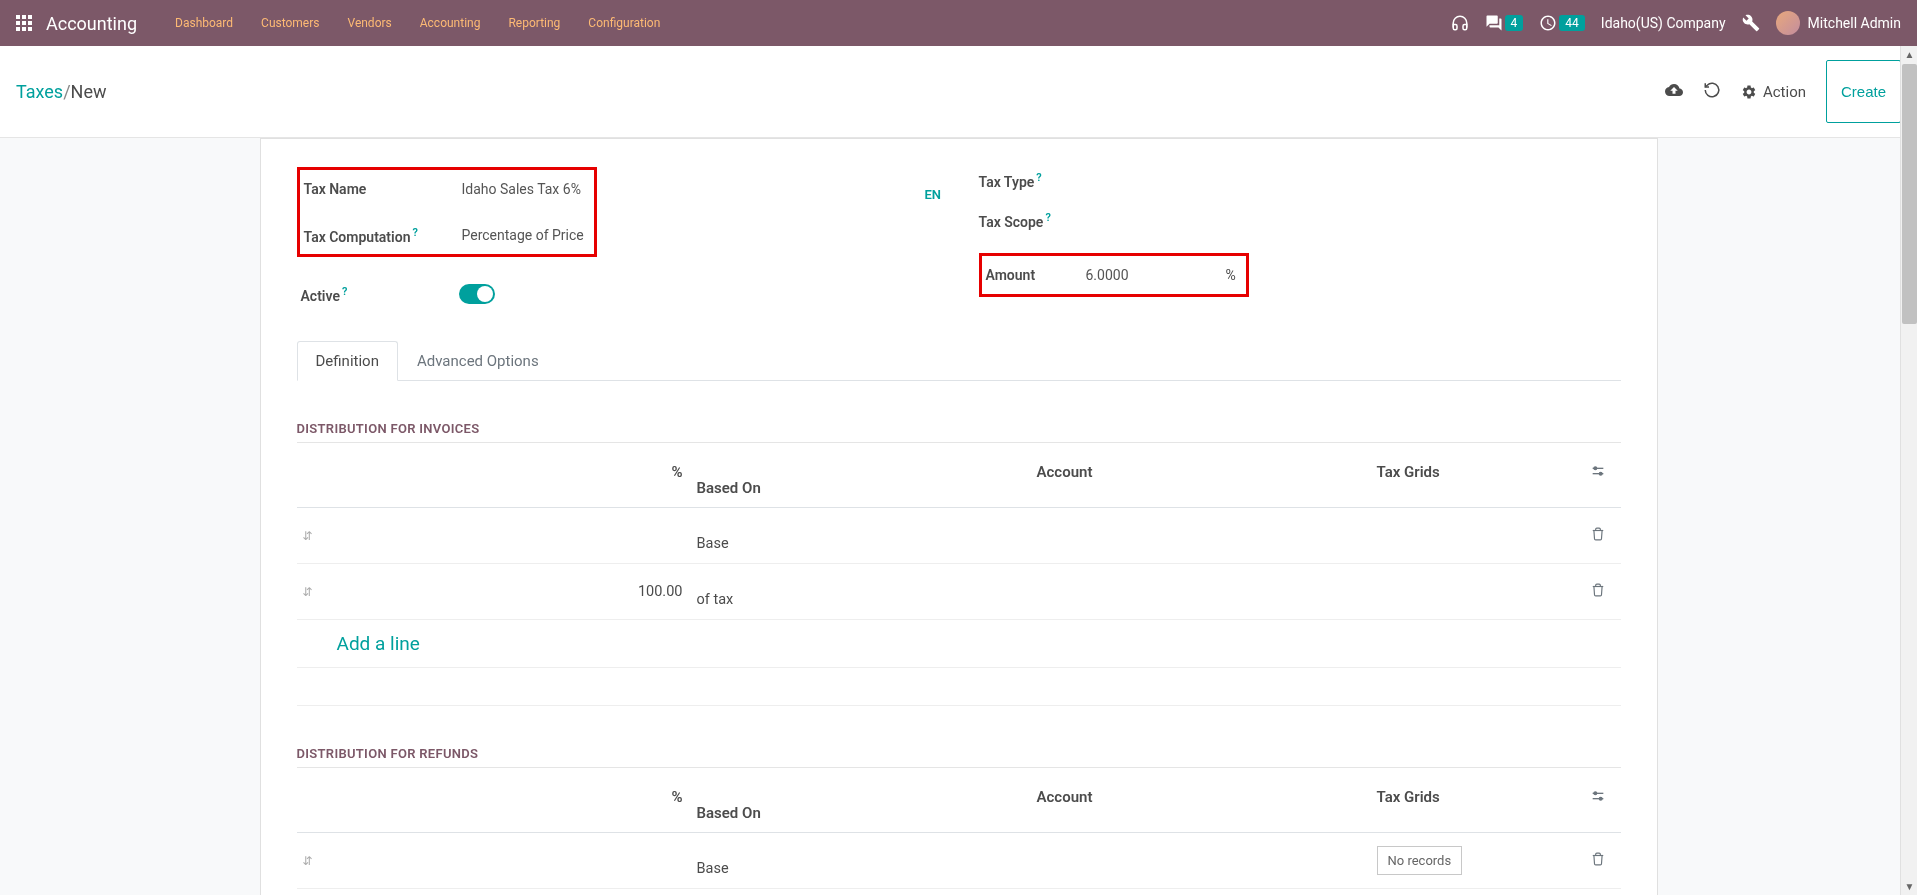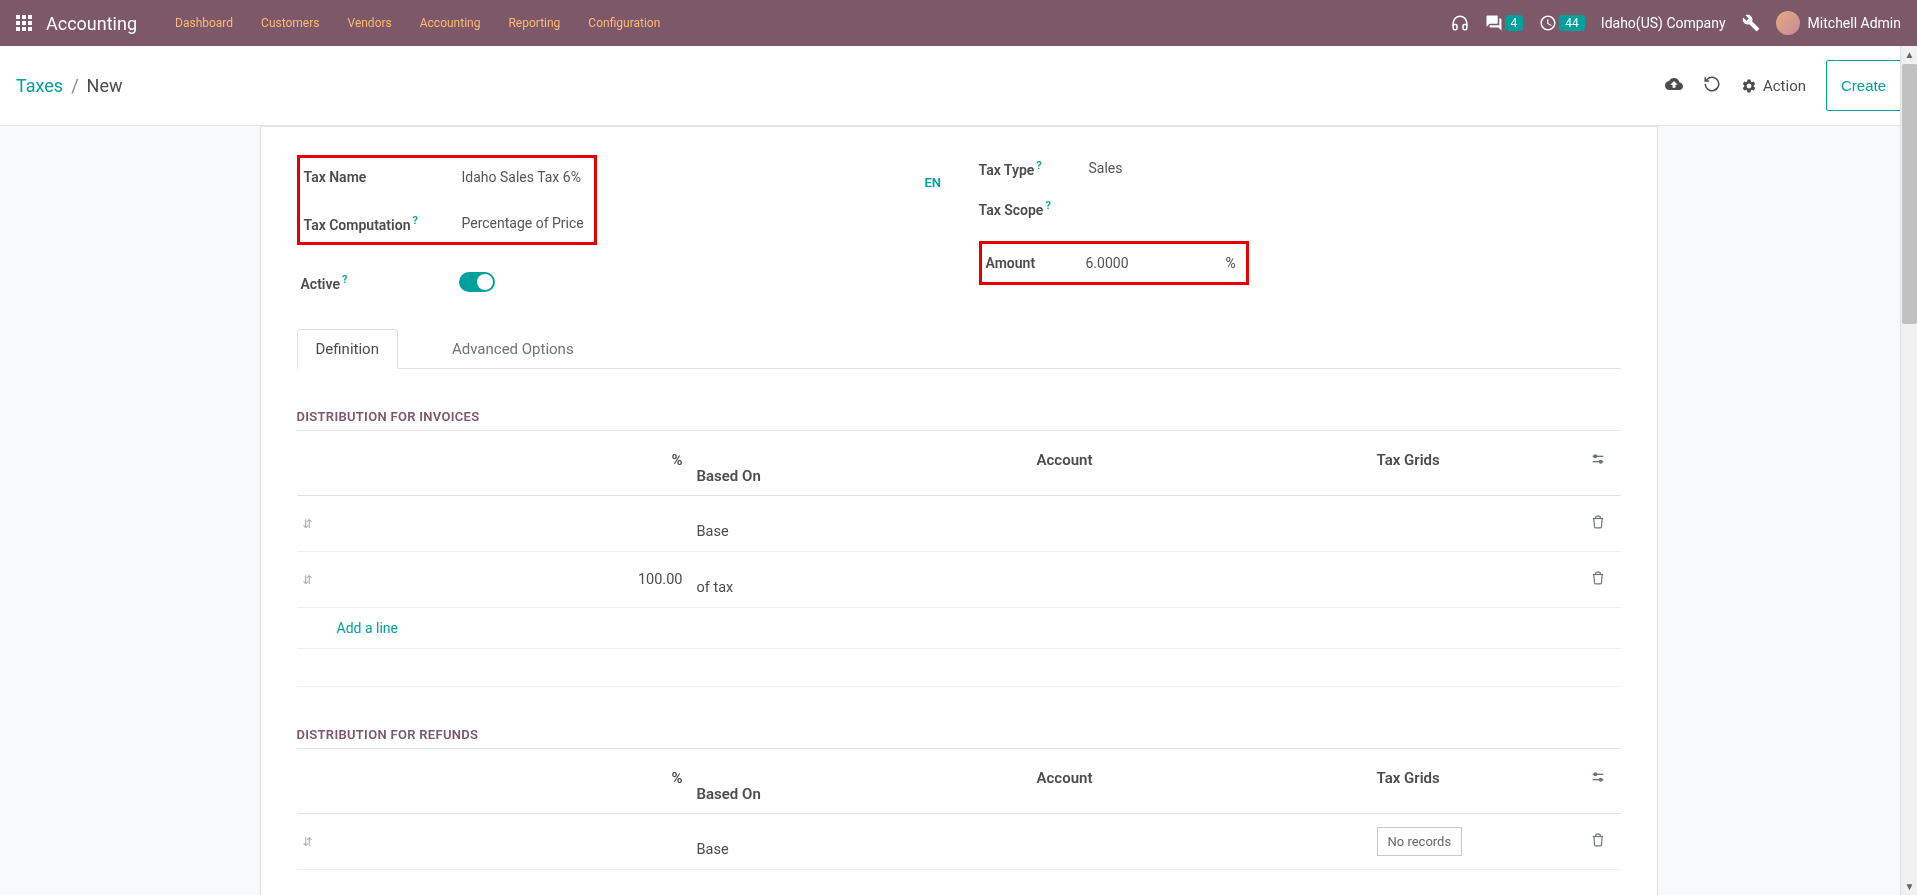--- a/index.html
+++ b/index.html
@@ -12,68 +12,68 @@
     .nav-items { display: flex; gap: 0; }
     .nav-items a { color: #fdba74; text-decoration: none; padding: 0 14px; font-size: 12px; cursor: pointer; }
     .nav-right { margin-left: auto; display: flex; align-items: center; gap: 16px; }
     .nav-right-icon { color: #fff; cursor: pointer; display: flex; align-items: center; }
     .badge { background: #00a09d; color: #fff; padding: 1px 6px; border-radius: 3px; font-size: 12px; margin-left: 2px; }
     .company-name { font-size: 14px; }
     .user-block { display: flex; align-items: center; gap: 8px; cursor: pointer; }
     .avatar-circle { width: 24px; height: 24px; border-radius: 50%; background: linear-gradient(135deg,#e8a87c,#c38d9e); }
     
     .control-panel { background: #fff; border-bottom: 1px solid #e5e5e5; padding: 14px 16px; display: flex; align-items: center; }
-    .breadcrumb { font-size: 18px; color: #666; display: flex; align-items: center; gap: 8px; }
+    .breadcrumb { font-size: 18px; color: #666; display: flex; align-items: center; }
     .breadcrumb a { color: #00a09d; text-decoration: none; }
     .breadcrumb-sep { color: #888; }
     .breadcrumb-current { color: #4c4c4c; }
     .cp-right { margin-left: auto; display: flex; align-items: center; gap: 20px; }
     .cp-icon { color: #4c4c4c; cursor: pointer; }
     .action-btn { display: flex; align-items: center; gap: 6px; color: #4c4c4c; cursor: pointer; font-size: 15px; }
-    .create-btn { border: 1px solid #00a09d; color: #00a09d; background: #fff; padding: 16px 14px; cursor: pointer; font-size: 15px; border-radius: 2px; }
+    .create-btn { border: 1px solid #00a09d; color: #00a09d; background: #fff; padding: 22px 14px; cursor: pointer; font-size: 15px; border-radius: 2px; }
     
     .content { padding: 0 16px 20px 16px; }
     .form-sheet { background: #fff; border: 1px solid #e0e0e0; max-width: 1398px; margin: 0 auto; padding: 28px 36px; }
     
     .form-grid { display: grid; grid-template-columns: 1fr 1fr; gap: 40px; margin-bottom: 20px; }
     .form-col { }
     .form-row { display: flex; align-items: center; margin-bottom: 14px; min-height: 26px; }
     .form-label { width: 158px; font-weight: 600; color: #4c4c4c; font-size: 14px; flex-shrink: 0; position: relative; }
     .form-label .q { color: #00a09d; font-size: 11px; vertical-align: super; margin-left: 2px; cursor: pointer; }
     .form-value { color: #555; font-size: 14px; flex: 1; }
     .lang-pill { color: #00a09d; font-weight: 600; font-size: 13px; cursor: pointer; margin-left: auto; padding-right: 20px; }
     
     .red-box-1 { border: 3px solid #e60000; padding: 6px 10px 6px 4px; display: inline-block; }
     .red-box-2 { border: 3px solid #e60000; padding: 6px 10px 6px 4px; display: inline-block; }
     
     .toggle { width: 36px; height: 20px; background: #00a09d; border-radius: 10px; position: relative; cursor: pointer; }
     .toggle::after { content: ''; position: absolute; width: 16px; height: 16px; background: #fff; border-radius: 50%; top: 2px; right: 2px; }
     
-    .tabs { display: flex; border-bottom: 1px solid #dee2e6; margin-top: 10px; gap: 35px; }
+    .tabs { display: flex; border-bottom: 1px solid #dee2e6; margin-top: 10px; }
     .tab { padding: 10px 18px; border: 1px solid transparent; cursor: pointer; font-size: 15px; color: #6c757d; margin-bottom: -1px; }
     .tab.active { border: 1px solid #dee2e6; border-bottom: 1px solid #fff; color: #4c4c4c; border-radius: 3px 3px 0 0; background: #fff; }
     
     .section-title { color: #7c5868; font-weight: 600; font-size: 13px; letter-spacing: 0.3px; margin-top: 40px; margin-bottom: 10px; border-bottom: 1px solid #e5e5e5; padding-bottom: 6px; }
     
     .table-wrap { }
     .table-head { display: flex; border-bottom: 1px solid #dee2e6; padding: 10px 0; font-weight: 600; color: #4c4c4c; font-size: 15px; }
     .col-handle { width: 30px; }
     .col-pct { width: 370px; text-align: right; padding-right: 14px; }
     .col-based { width: 340px; margin-top: 16px; }
     .col-account { width: 340px; }
     .col-grids { flex: 1; }
     .col-actions { width: 46px; text-align: center; }
     
     .table-row { display: flex; border-bottom: 1px solid #eee; padding: 11px 0; align-items: center; font-size: 14.5px; }
     
     .sort-handle { color: #aaa; cursor: grab; font-size: 12px; padding-left: 6px; }
     .trash { color: #6c757d; cursor: pointer; }
     .sliders { color: #6c757d; cursor: pointer; }
     
-    .add-line { color: #00a09d; cursor: pointer; padding: 12px 0 12px 40px; font-size: 14px; border-bottom: 1px solid #eee; }
+    .add-line { color: #00a09d; cursor: pointer; padding: 12px 0 12px 40px; font-size: 19px; border-bottom: 1px solid #eee; }
     .blank-row { height: 38px; border-bottom: 1px solid #eee; }
     
     .no-records { border: 1px solid #c8c8c8; padding: 6px 10px; color: #666; font-size: 13px; display: inline-block; }
     
     .scrollbar-track { position: fixed; right: 0; top: 46px; bottom: 0; width: 17px; background: #f1f1f1; border-left: 1px solid #e0e0e0; }
     .scrollbar-thumb { position: absolute; top: 18px; width: 15px; left: 1px; height: 260px; background: #c1c1c1; border-radius: 2px; }
     .scrollbar-arrow { position: absolute; width: 17px; height: 17px; display: flex; align-items: center; justify-content: center; color: #666; font-size: 10px; }
     .scrollbar-arrow.up { top: 0; }
     .scrollbar-arrow.down { bottom: 0; }
   </style>
@@ -179,21 +179,20 @@
         <div class="form-row" style="margin-top:24px; padding-left:4px;">
           <span class="form-label"><span>Active</span><span class="q">?</span></span>
           <span class="toggle"></span>
         </div>
       </div>
 
       <div class="form-col" style="position:relative;">
         <span class="lang-pill" style="position:absolute; left:-54px; top:20px;">EN</span>
         <div class="form-row">
           <span class="form-label" style="width:110px;"><span>Tax Type</span><span class="q">?</span></span>
-          <span class="form-value">Sales</span>
         </div>
         <div class="form-row">
           <span class="form-label" style="width:110px;"><span>Tax Scope</span><span class="q">?</span></span>
           <span class="form-value"></span>
         </div>
         <div class="red-box-2" style="margin-top:6px;">
           <div class="form-row" style="margin-bottom:0;">
             <span class="form-label" style="width:100px;">Amount</span>
             <span class="form-value" style="width:130px; flex:none;">6.0000</span>
             <span style="margin-left:10px;">%</span>

